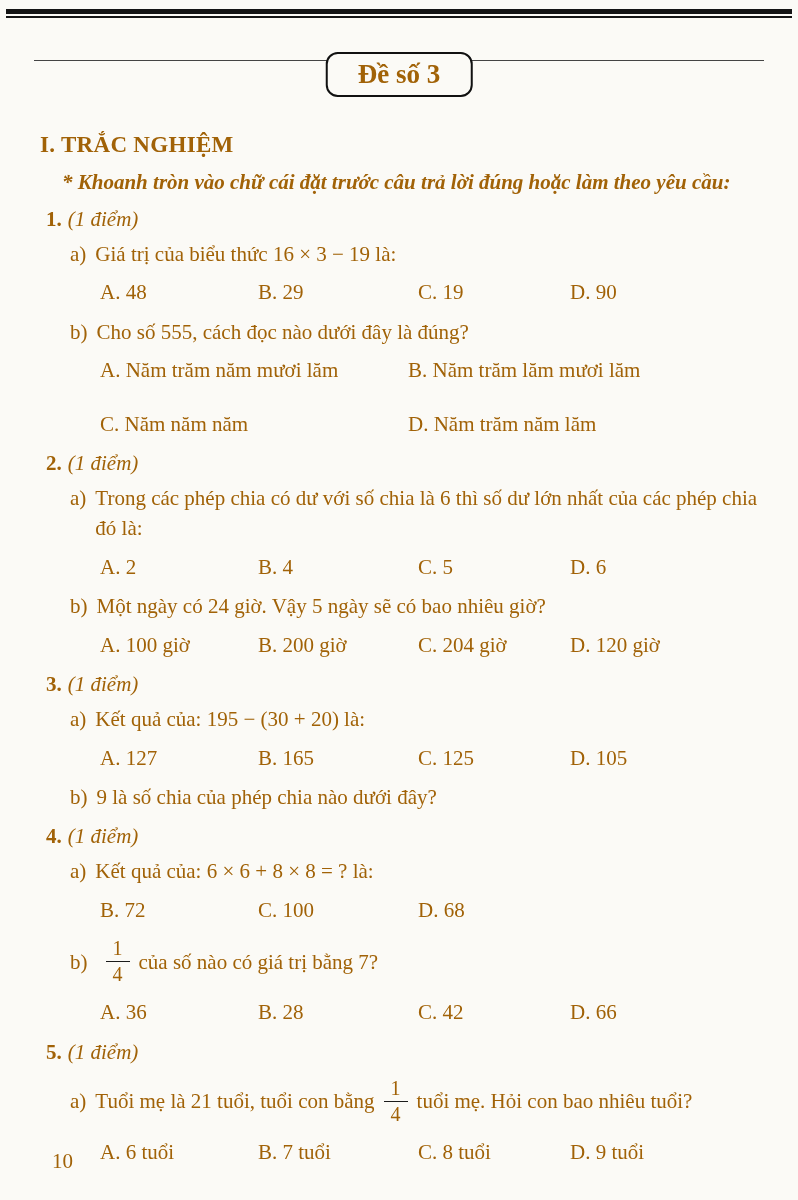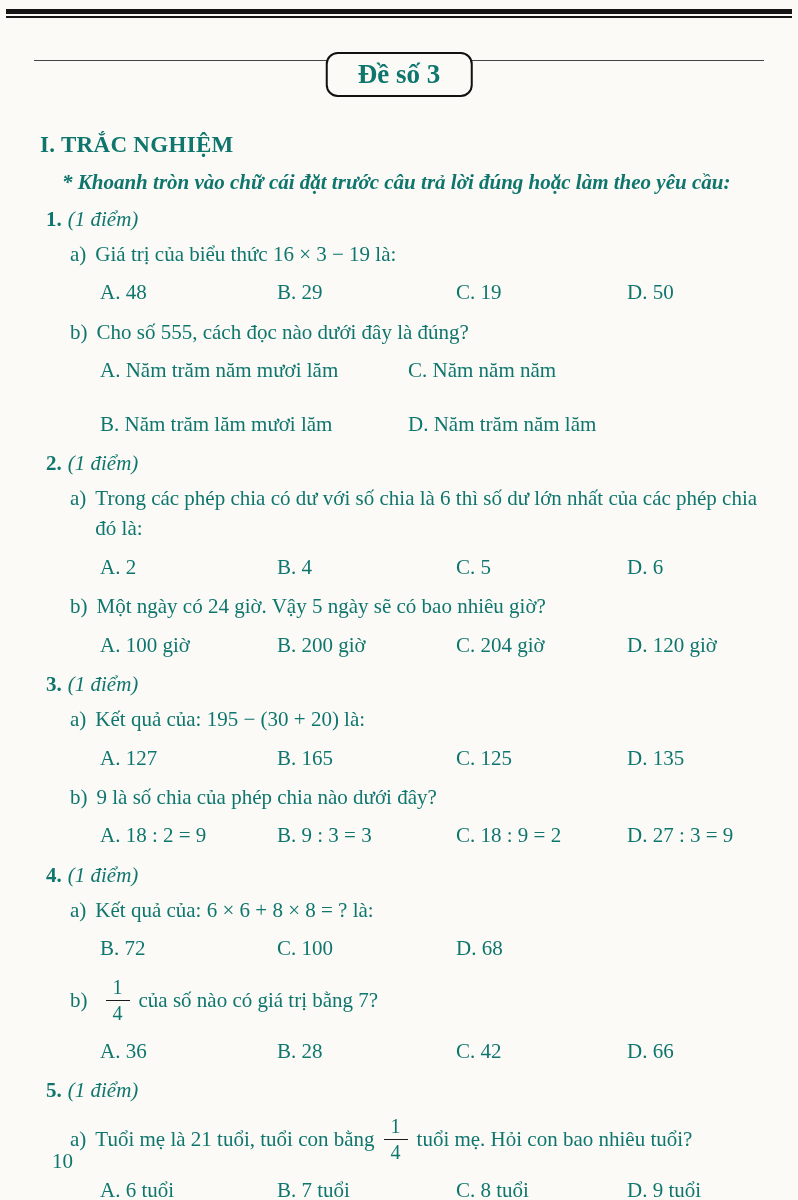--- a/index.html
+++ b/index.html
@@ -1,18 +1,18 @@
 <!DOCTYPE html>
 <html><head>
 <meta charset="utf-8">
 <style>
   html,body { margin:0; padding:0; background:#d8d8d8; }
   .page {
     position:relative; width:798px; height:1200px; margin:0 auto;
-    background:#fbfaf6; color:#0f766e; overflow:hidden;
+    background:#fbfaf6; color:#a16207; overflow:hidden;
     font-family:"Liberation Serif", serif; font-size:21px;
   }
   .rule-thick { height:5px; background:#151515; margin:9px 6px 2px 6px; }
   .rule-thin  { height:2px; background:#151515; margin:0 6px; }
 
   .title-wrap { position:relative; margin-top:40px; height:52px; }
   .header-rule { position:absolute; top:2px; left:34px; right:34px; height:1px; background:#444; }
   .title-box {
     position:absolute; top:-6px; left:50%; transform:translateX(-50%);
     background:#fbfaf6; border:2.5px solid #111; border-radius:12px;
@@ -25,21 +25,21 @@
   .instruction { font-weight:bold; font-style:italic; margin:0 0 8px 22px; }
 
   .q-head { margin:12px 0 6px 6px; }
   .q-num { font-weight:bold; margin-right:6px; }
   .q-points { font-style:italic; }
 
   .part { display:flex; margin:7px 0 7px 30px; line-height:1.45; }
   .p-label { margin-right:9px; white-space:nowrap; }
 
   .opts { display:grid; margin:9px 0 9px 60px; line-height:1.4; }
-  .row4 { grid-template-columns:158px 160px 152px auto;gap:19px; }
+  .row4 { grid-template-columns:158px 160px 152px auto; }
   .grid2 { grid-template-columns:308px auto; row-gap:24px; }
 
   .fracline { align-items:center; margin-top:12px; margin-bottom:12px; }
   .frac {
     display:inline-flex; flex-direction:column; align-items:center;
     margin:0 9px; font-size:20px; line-height:1.15; text-align:center;
   }
   .frac .num { border-bottom:1.6px solid #1b1b1b; padding:0 7px 1px 7px; }
   .frac .den { padding-top:1px; }
 
@@ -70,30 +70,30 @@
         <span class="q-num">1.</span><span class="q-points">(1 điểm)</span>
       </div>
       <div class="part">
         <span class="p-label">a)</span>
         <span class="p-text">Giá trị của biểu thức 16 × 3 − 19 là:</span>
       </div>
       <div class="opts row4">
         <span>A. 48</span>
         <span>B. 29</span>
         <span>C. 19</span>
-        <span>D. 50</span>
+        <span>D. 90</span>
       </div>
       <div class="part">
         <span class="p-label">b)</span>
         <span class="p-text">Cho số 555, cách đọc nào dưới đây là đúng?</span>
       </div>
       <div class="opts grid2">
         <span>A. Năm trăm năm mươi lăm</span>
+        <span>B. Năm trăm lăm mươi lăm</span>
         <span>C. Năm năm năm</span>
-        <span>B. Năm trăm lăm mươi lăm</span>
         <span>D. Năm trăm năm lăm</span>
       </div>
     </div>
 
     <div>
       <div class="q-head">
         <span class="q-num">2.</span><span class="q-points">(1 điểm)</span>
       </div>
       <div class="part">
         <span class="p-label">a)</span>
@@ -122,31 +122,25 @@
         <span class="q-num">3.</span><span class="q-points">(1 điểm)</span>
       </div>
       <div class="part">
         <span class="p-label">a)</span>
         <span class="p-text">Kết quả của: 195 − (30 + 20) là:</span>
       </div>
       <div class="opts row4">
         <span>A. 127</span>
         <span>B. 165</span>
         <span>C. 125</span>
-        <span>D. 135</span>
+        <span>D. 105</span>
       </div>
       <div class="part">
         <span class="p-label">b)</span>
         <span class="p-text">9 là số chia của phép chia nào dưới đây?</span>
-      </div>
-      <div class="opts row4">
-        <span>A. 18 : 2 = 9</span>
-        <span>B. 9 : 3 = 3</span>
-        <span>C. 18 : 9 = 2</span>
-        <span>D. 27 : 3 = 9</span>
       </div>
     </div>
 
     <div>
       <div class="q-head">
         <span class="q-num">4.</span><span class="q-points">(1 điểm)</span>
       </div>
       <div class="part">
         <span class="p-label">a)</span>
         <span class="p-text">Kết quả của: 6 × 6 + 8 × 8 = ?  là:</span>

